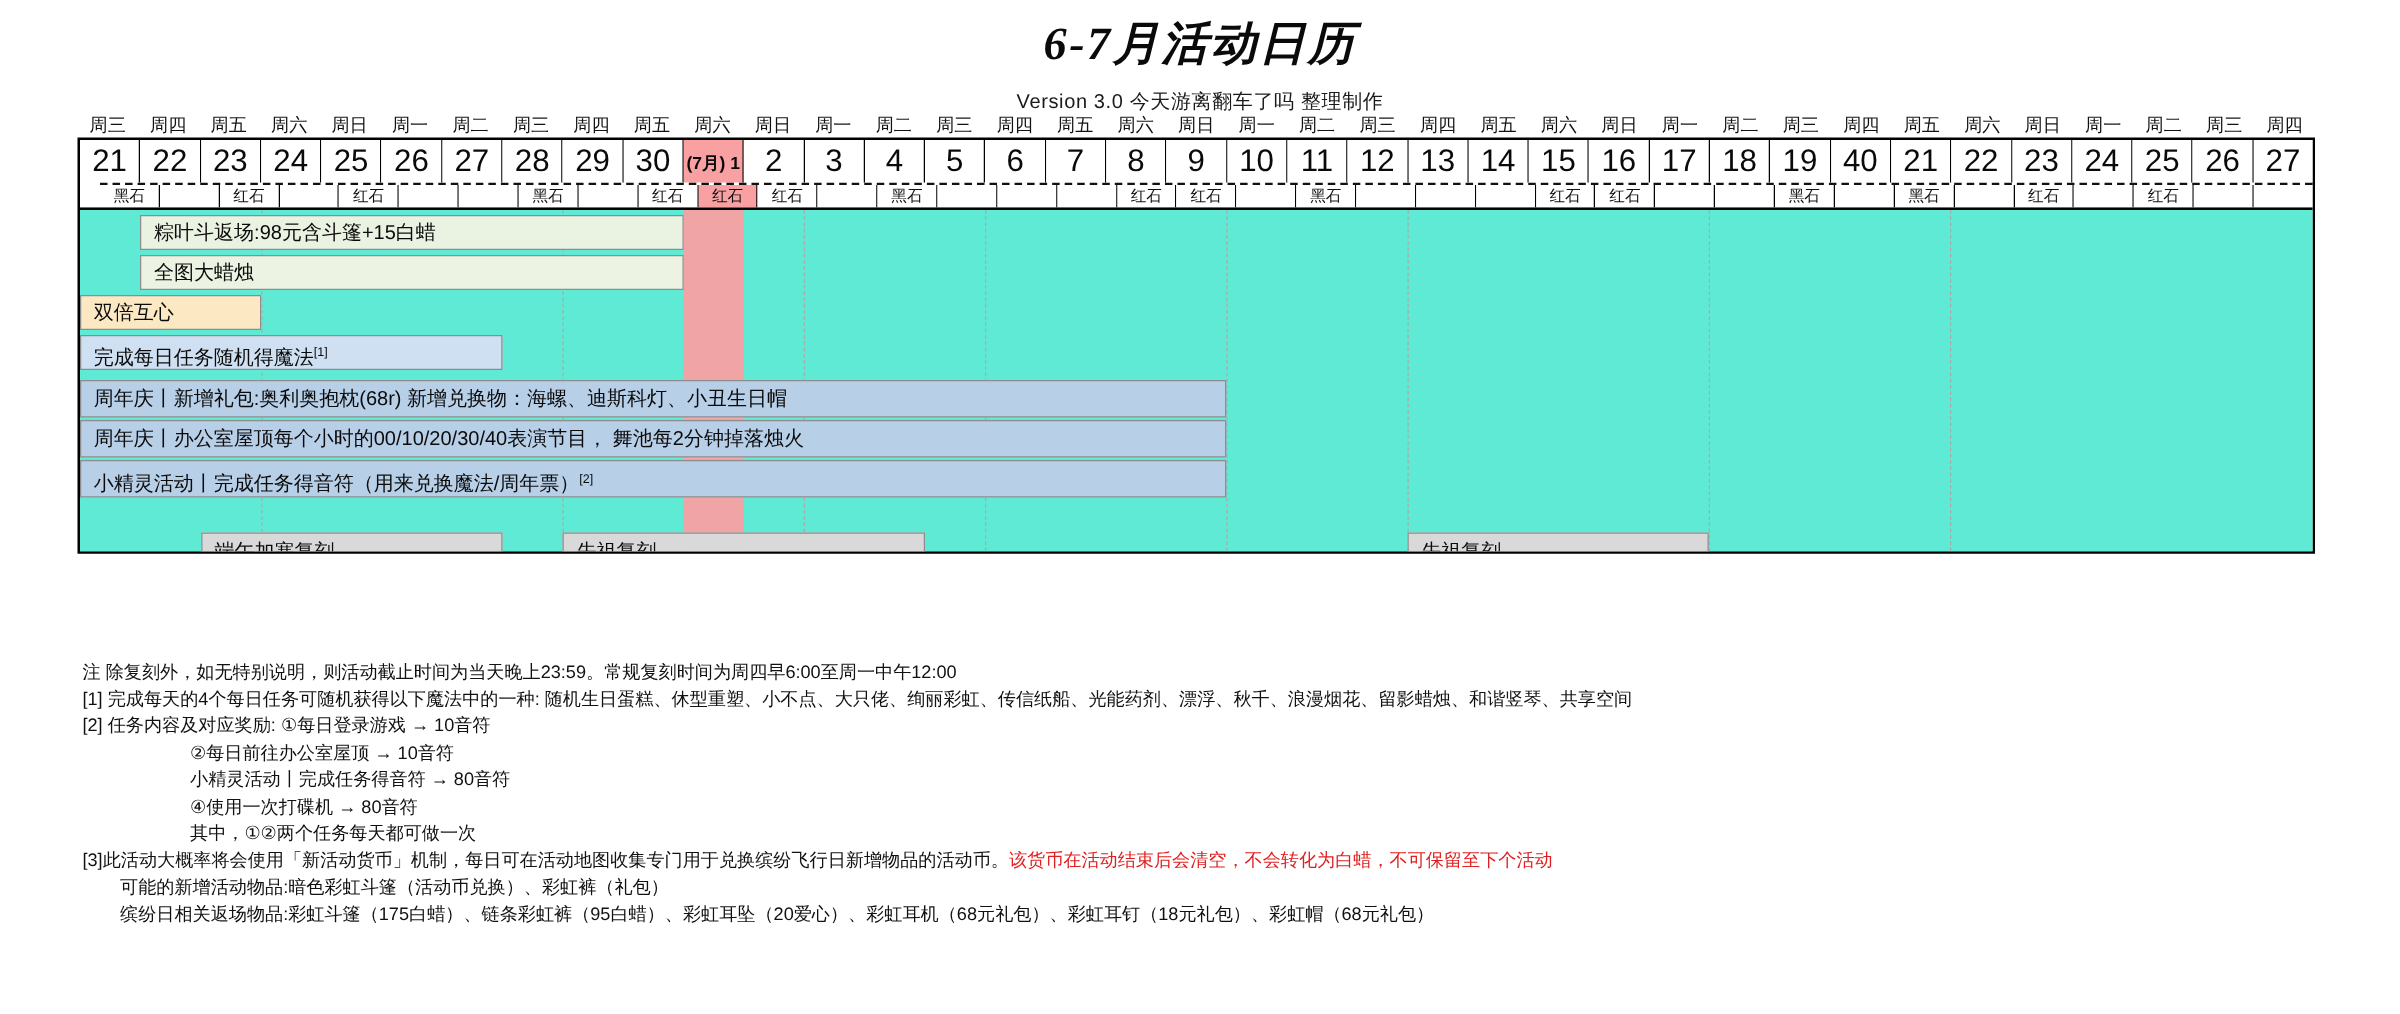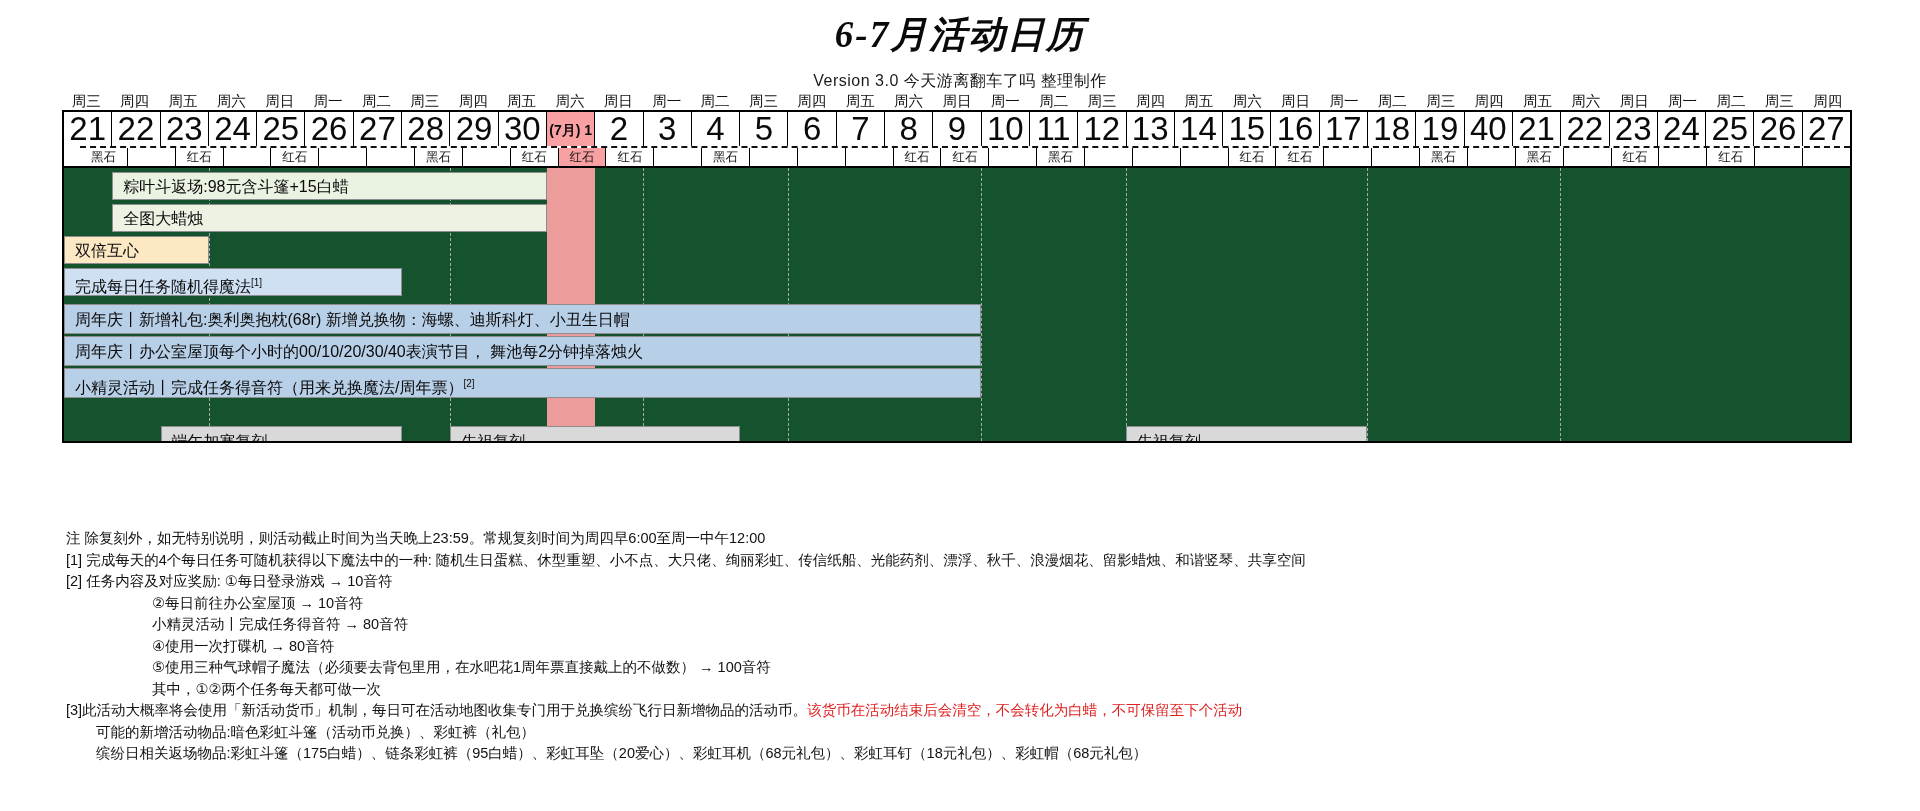--- a/index.html
+++ b/index.html
@@ -58,21 +58,21 @@
   }
   .daynum-row {
     display: flex;
     height: 34px;
   }
   .daycell {
     flex: 1 0 0;
     position: relative;
     border-right: 1.4px solid #000;
     text-align: center;
-    font-size: 33px;
+    font-size: 25px;
     line-height: 34px;
     color: #0a0a0a;
     background: #fff;
   }
   .daycell.small { font-size: 14px; line-height: 36px; font-weight: bold; }
   .daycell:last-child { border-right: none; }
   .daycell.hl { background: #f9a0a2; }
 
   .stone-row {
     display: flex;
@@ -90,21 +90,21 @@
     background: #fff;
   }
   .stonecell:last-child { border-right: none; }
   .stonecell.hl { background: #f9a0a2; }
 
   
   .events {
     position: relative;
     height: 275px;
     border-top: 2.5px solid #000;
-    background: #14532d;
+    background: #5eead4;
     overflow: hidden;
   }
   .vline {
     position: absolute;
     top: 0; bottom: 0;
     width: 0;
     border-left: 1.5px dashed #aaa;
     z-index: 1;
   }
   .hl-col {
@@ -311,20 +311,19 @@
     </div>
   </div>
 
   <div class="notes">
     <div class="ln">注 除复刻外，如无特别说明，则活动截止时间为当天晚上23:59。常规复刻时间为周四早6:00至周一中午12:00</div>
     <div class="ln">[1] 完成每天的4个每日任务可随机获得以下魔法中的一种: 随机生日蛋糕、休型重塑、小不点、大只佬、绚丽彩虹、传信纸船、光能药剂、漂浮、秋千、浪漫烟花、留影蜡烛、和谐竖琴、共享空间</div>
     <div class="ln">[2] 任务内容及对应奖励: ①每日登录游戏 → 10音符</div>
     <div class="ln ind">②每日前往办公室屋顶 → 10音符</div>
     <div class="ln ind">小精灵活动丨完成任务得音符 → 80音符</div>
     <div class="ln ind">④使用一次打碟机 → 80音符</div>
-    <div class="ln ind">⑤使用三种气球帽子魔法（必须要去背包里用，在水吧花1周年票直接戴上的不做数） → 100音符</div>
     <div class="ln ind">其中，①②两个任务每天都可做一次</div>
     <div class="ln"><span>[3]此活动大概率将会使用「新活动货币」机制，每日可在活动地图收集专门用于兑换缤纷飞行日新增物品的活动币。</span><span class="red">该货币在活动结束后会清空，不会转化为白蜡，不可保留至下个活动</span></div>
     <div class="ln ind2">可能的新增活动物品:暗色彩虹斗篷（活动币兑换）、彩虹裤（礼包）</div>
     <div class="ln ind2">缤纷日相关返场物品:彩虹斗篷（175白蜡）、链条彩虹裤（95白蜡）、彩虹耳坠（20爱心）、彩虹耳机（68元礼包）、彩虹耳钉（18元礼包）、彩虹帽（68元礼包）</div>
   </div>
 
 </div>
 
 </body></html>

